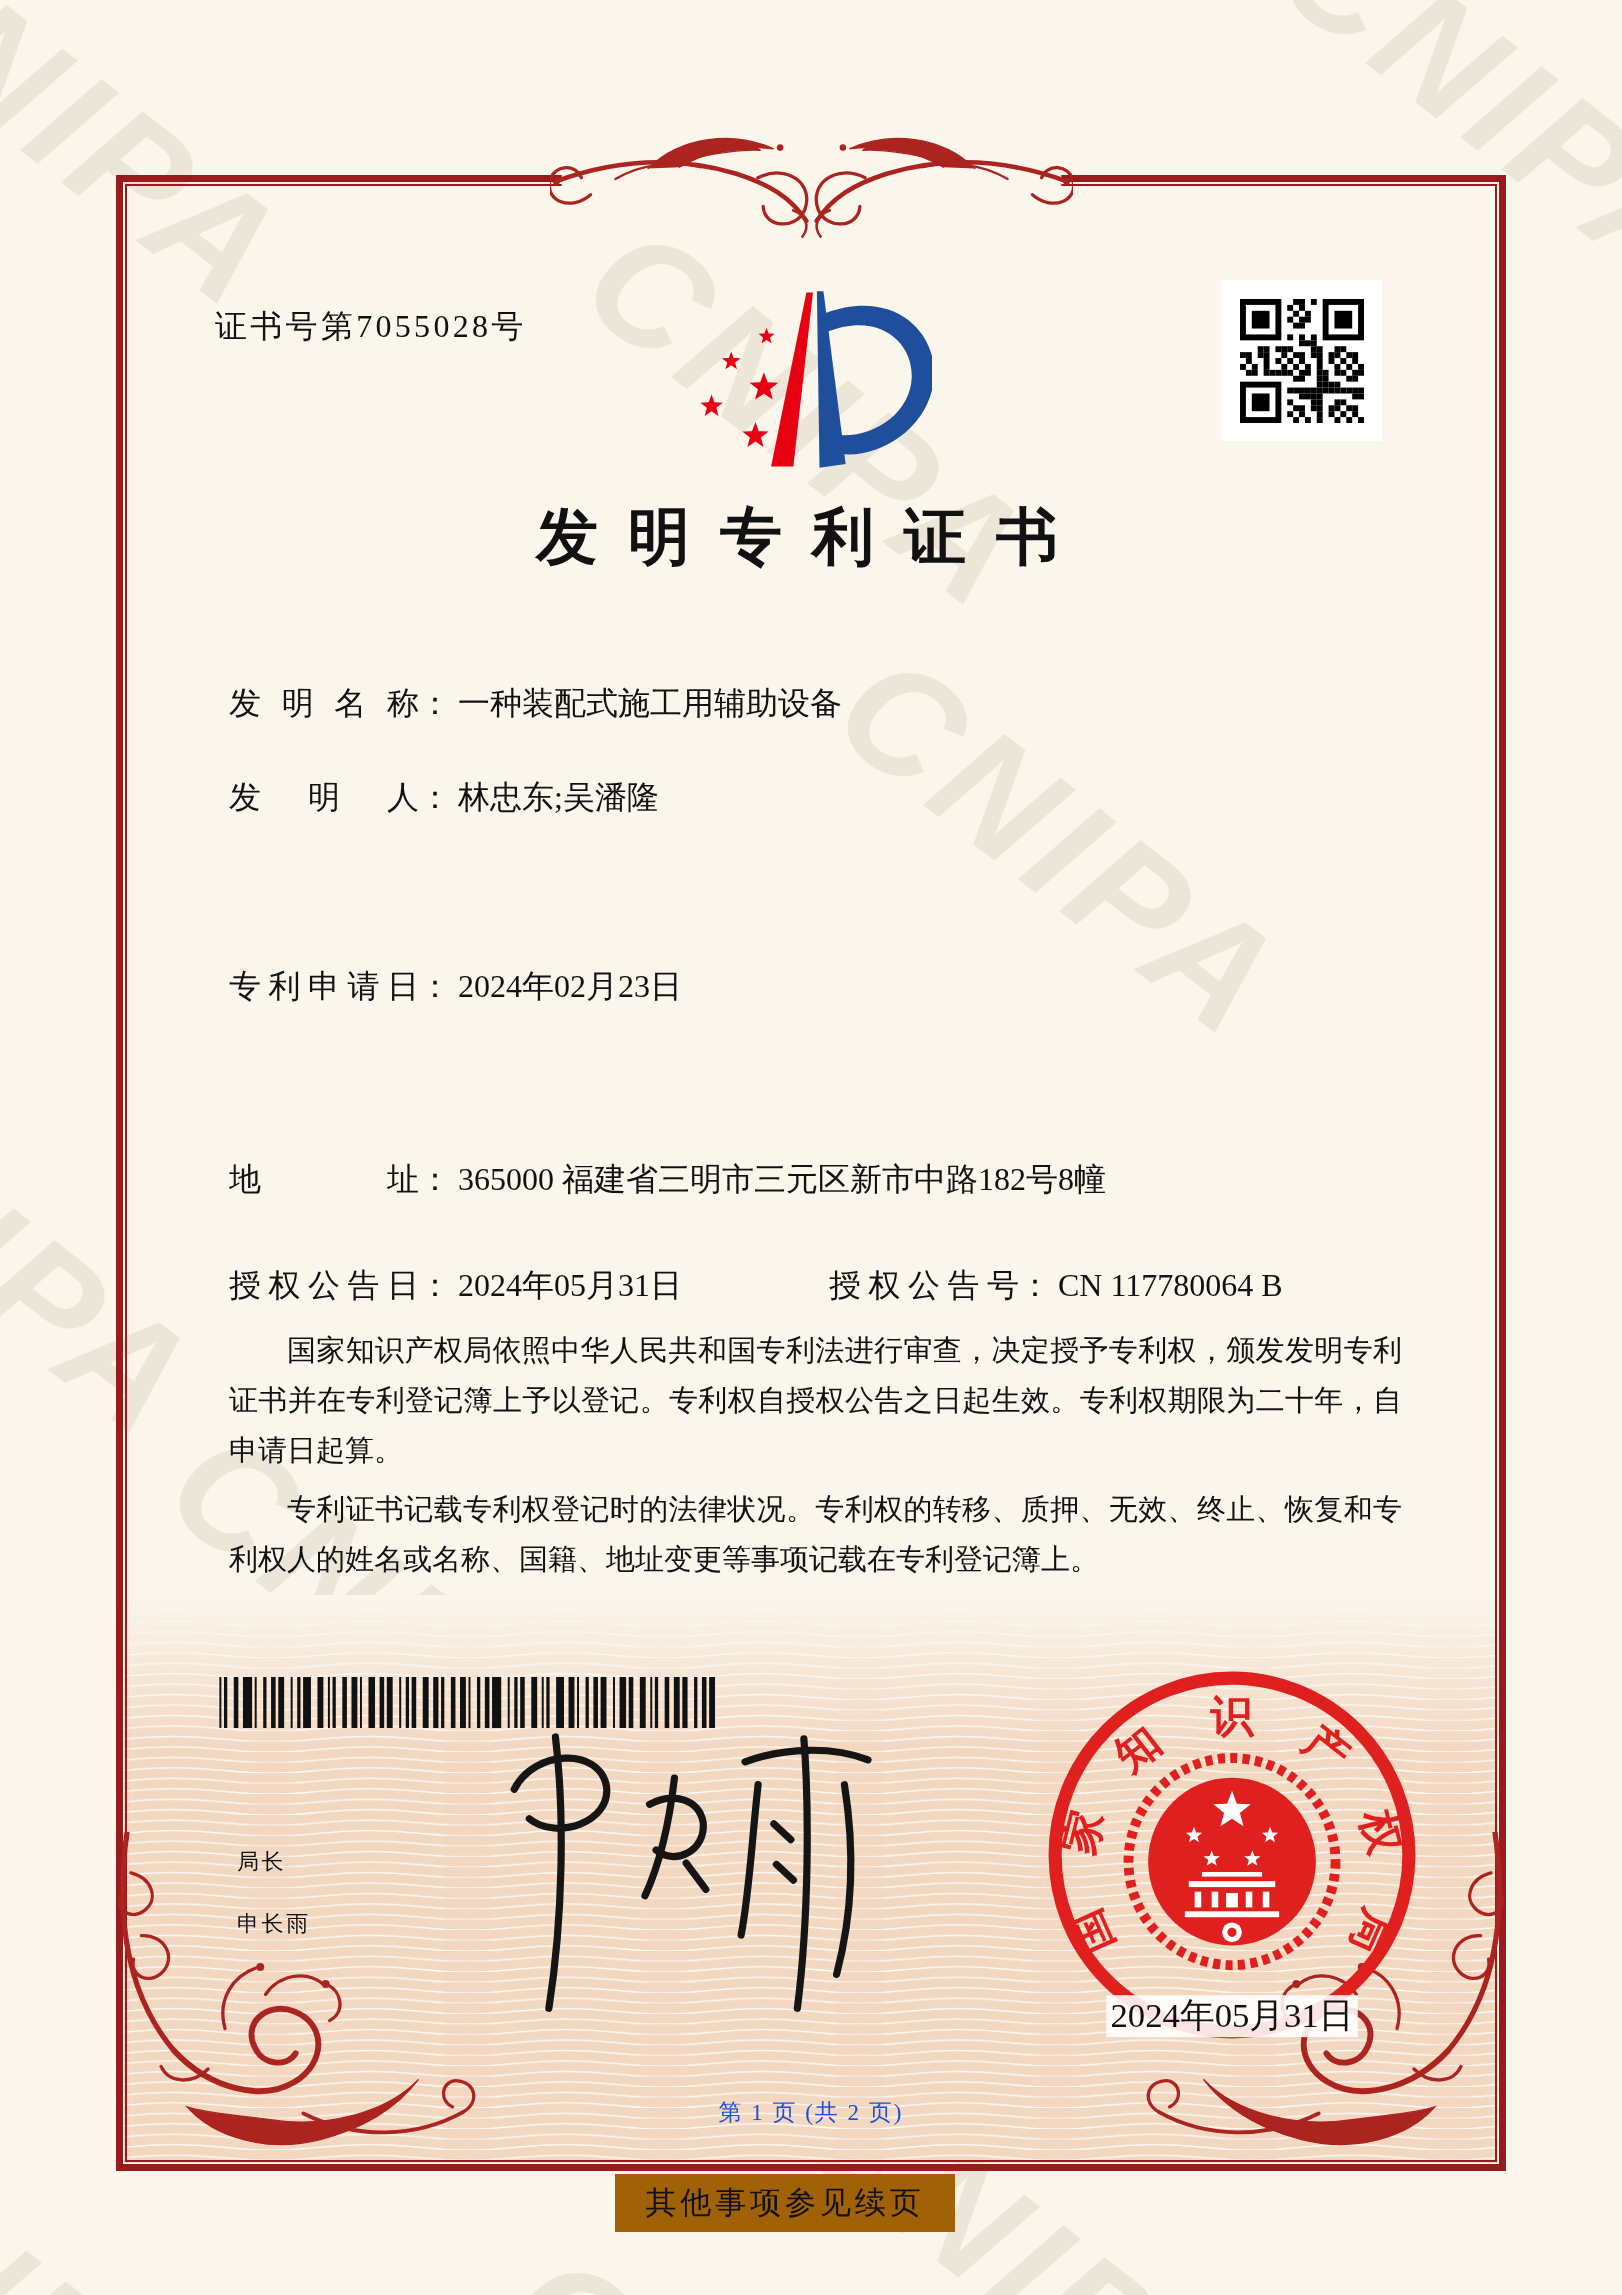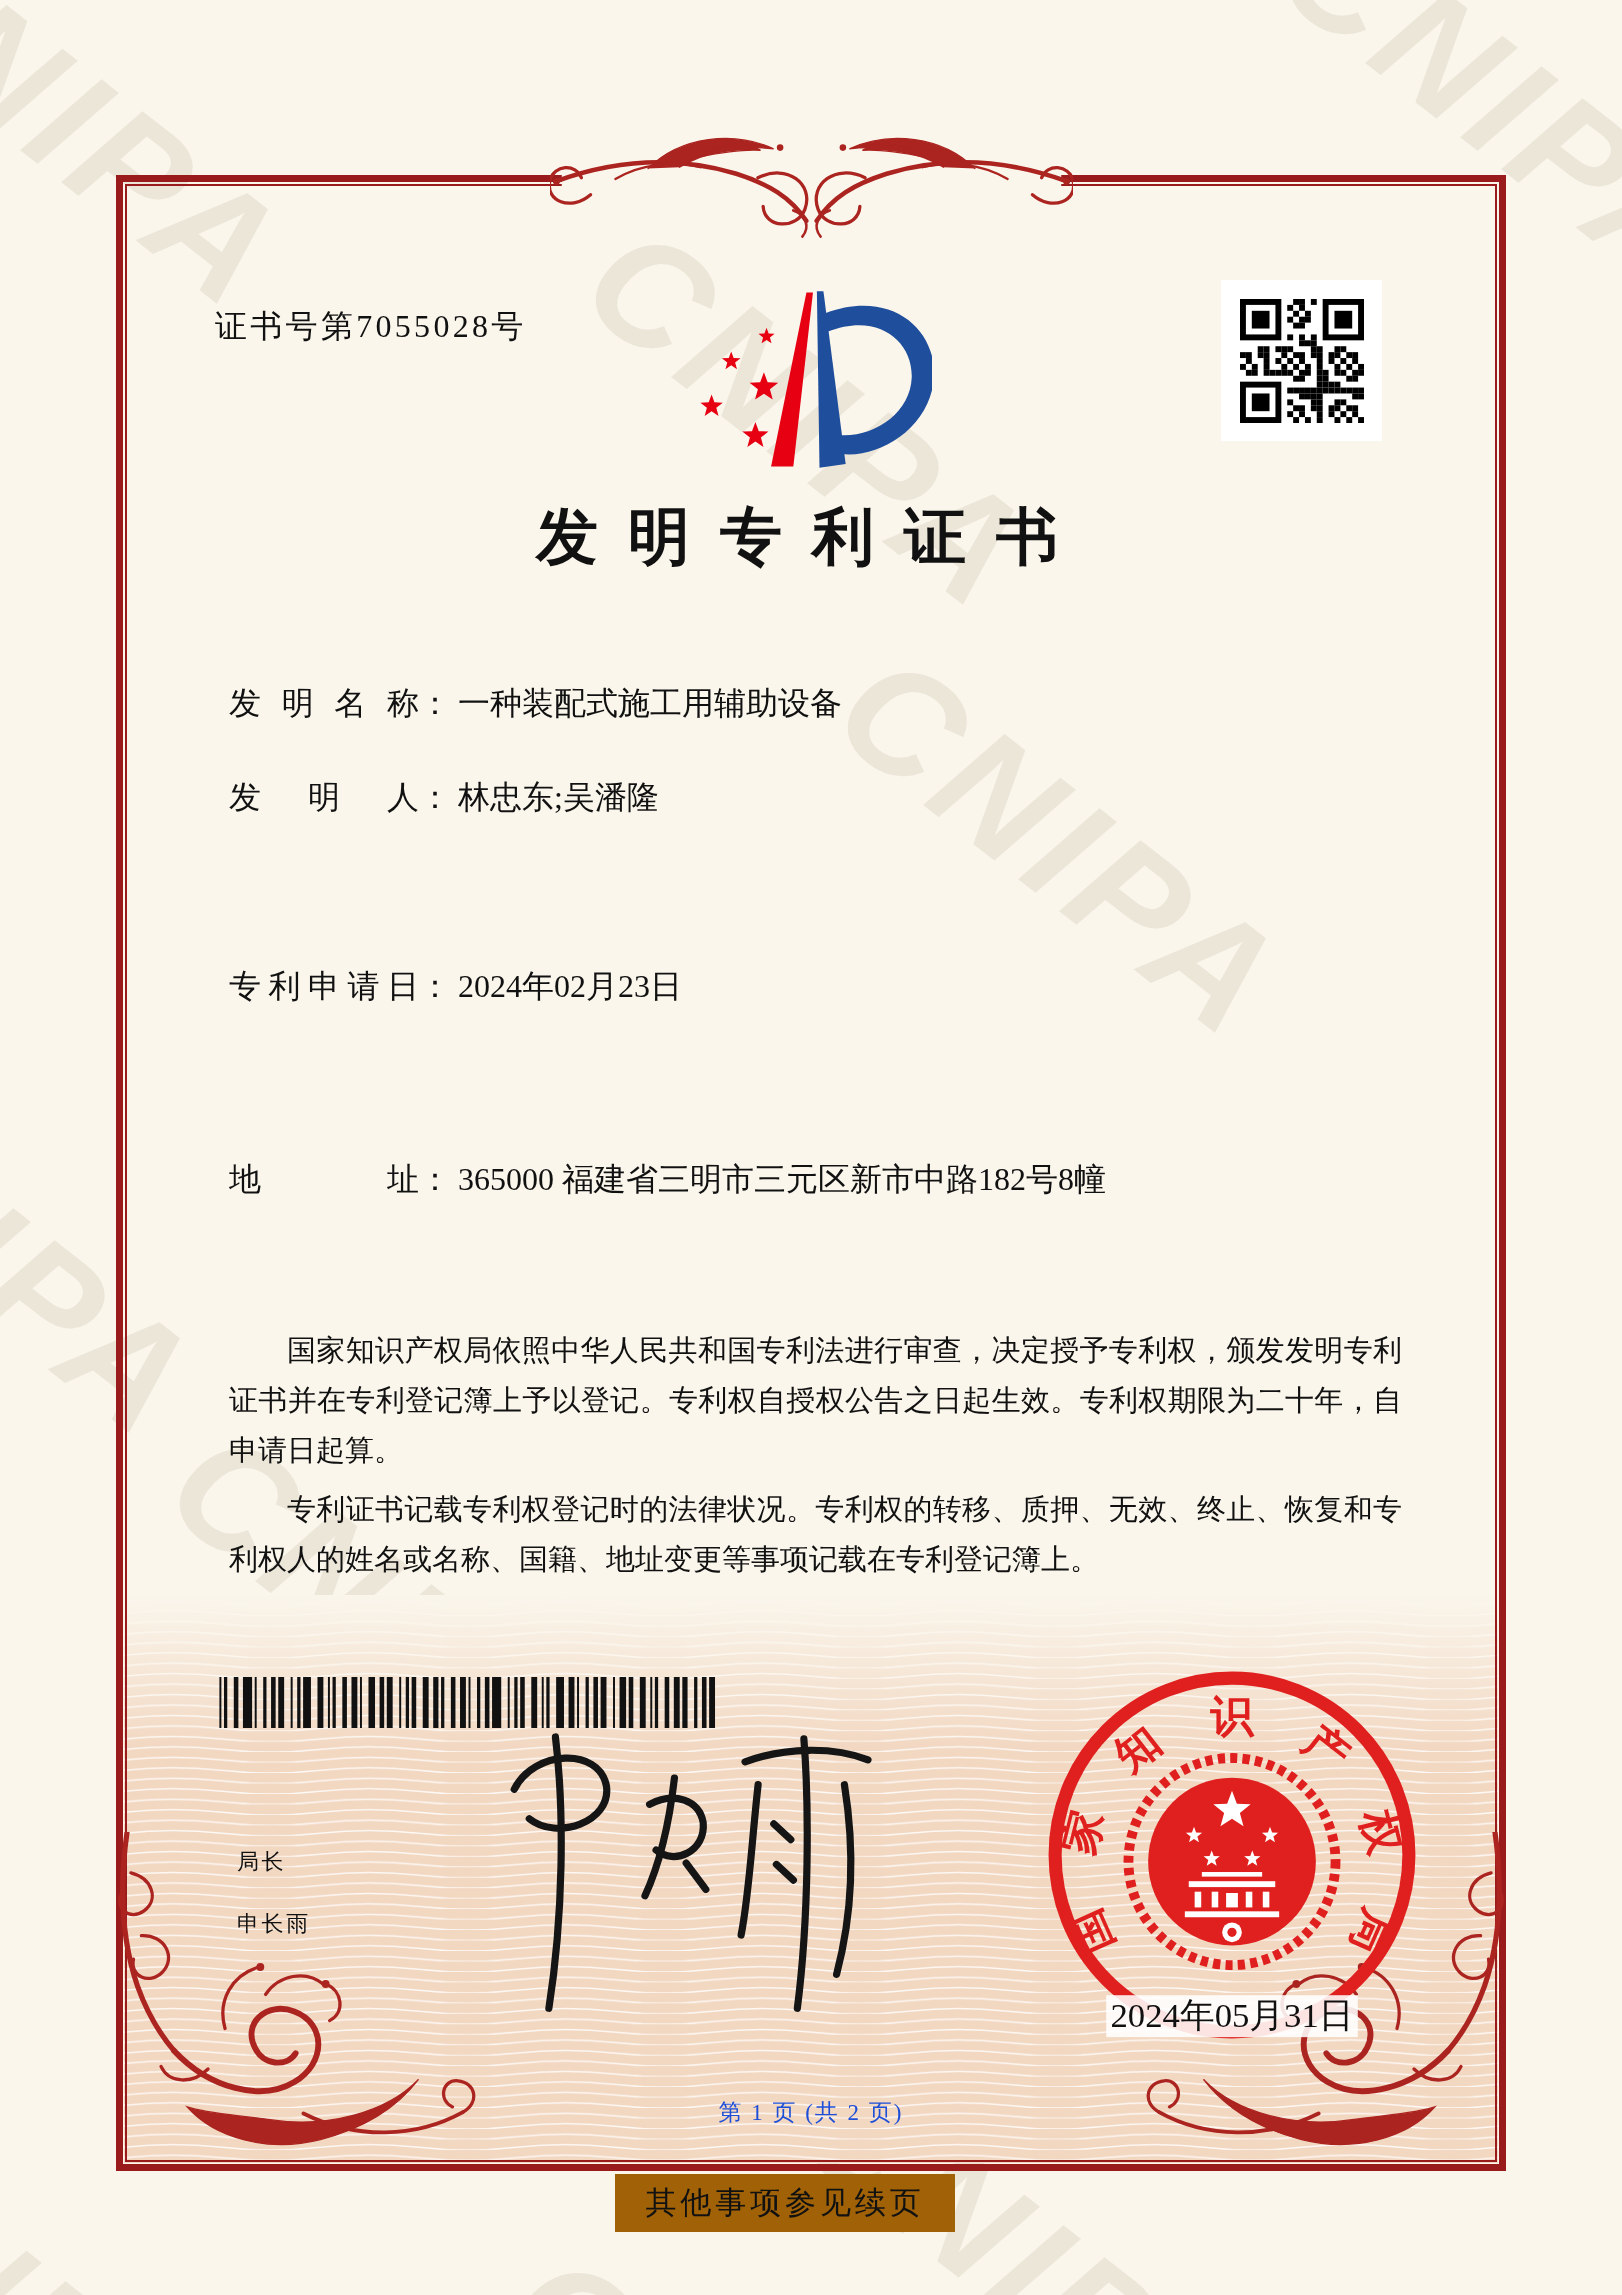--- a/index.html
+++ b/index.html
@@ -371,20 +371,23 @@
   </div>
   <div class="frow r2">
     <span class="f-label">发明人</span><span class="f-colon">：</span><span class="f-value">林忠东;吴潘隆</span>
   </div>
   <div class="frow r4">
     <span class="f-label">专利申请日</span><span class="f-colon">：</span><span class="f-value">2024年02月23日</span>
   </div>
   <div class="frow r6">
     <span class="f-label">地址</span><span class="f-colon">：</span><span class="f-value">365000 福建省三明市三元区新市中路182号8幢</span>
   </div>
+  <div class="frow r7">
+    <span class="f-label">授权公告日</span><span class="f-colon">：</span><span class="f-value">2024年05月31日</span><span class="grant-right"><span class="f-label">授权公告号</span><span class="f-colon">：</span><span class="f-value">CN 117780064 B</span></span>
+  </div>
 
   <div class="body-text">
     <p>国家知识产权局依照中华人民共和国专利法进行审查，决定授予专利权，颁发发明专利证书并在专利登记簿上予以登记。专利权自授权公告之日起生效。专利权期限为二十年，自申请日起算。</p>
     <p>专利证书记载专利权登记时的法律状况。专利权的转移、质押、无效、终止、恢复和专利权人的姓名或名称、国籍、地址变更等事项记载在专利登记簿上。</p>
   </div>
 
   <div class="barcode">
     <svg id="barcodeSvg" width="501" height="51" viewBox="0 0 765 78" xmlns="http://www.w3.org/2000/svg">
         <rect x="0" y="0" width="3" height="78" fill="#111"></rect>
         <rect x="7" y="0" width="5" height="78" fill="#111"></rect>

